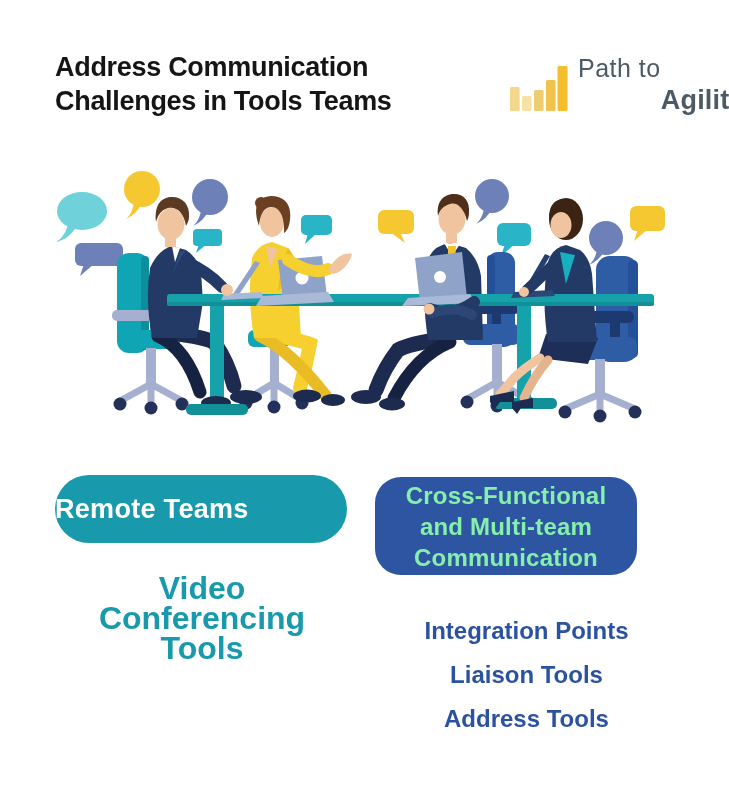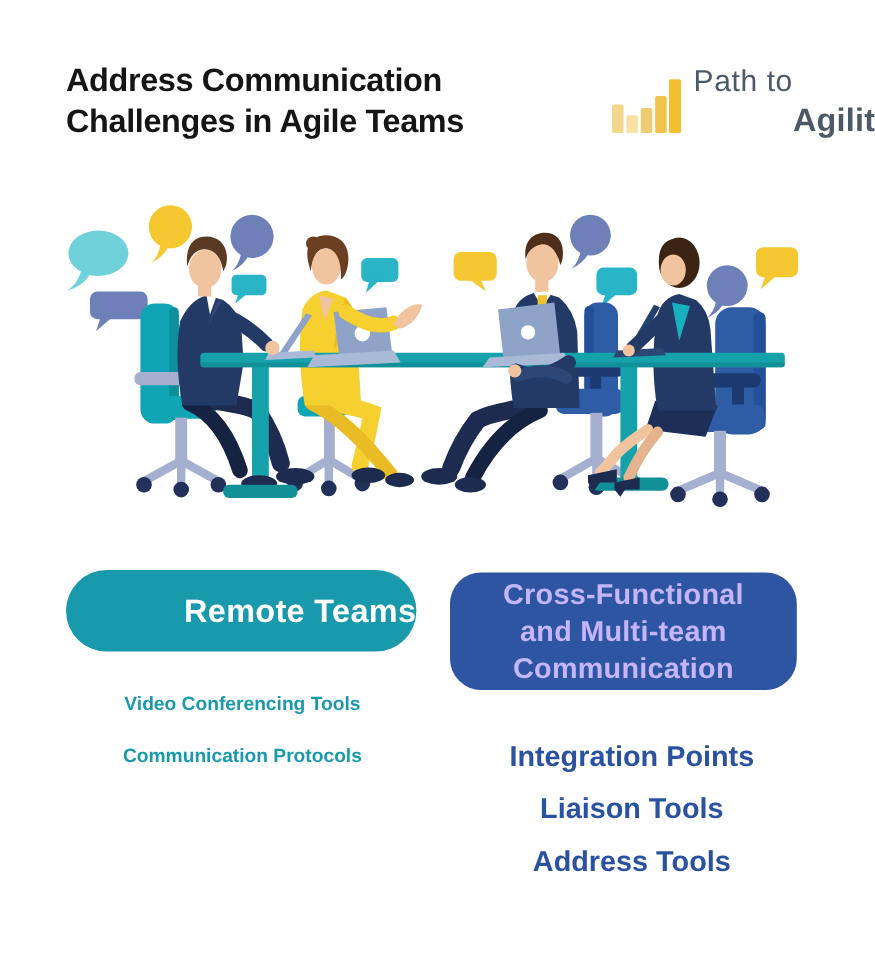--- a/index.html
+++ b/index.html
@@ -18,48 +18,48 @@
   .logo-text{display:flex;flex-direction:row;}
   .logo-top{font-size:25px;line-height:26px;font-weight:400;color:#4d5a66;letter-spacing:0.5px;}
   .logo-bottom{font-size:27px;line-height:27px;font-weight:700;color:#4d5a66;letter-spacing:0.2px;position:relative;margin-top:28px;}
   .logo-tm{font-size:9px;font-weight:400;vertical-align:super;margin-left:1px;}
   
   .illus{position:absolute;left:0;top:165px;width:729px;height:275px;}
   
   .pill-left{
     position:absolute;left:55px;top:475px;width:292px;height:68px;
     background:#1899ac;border-radius:34px;color:#ffffff;
-    font-size:27px;font-weight:800;line-height:68px;text-align:right;
+    font-size:27px;font-weight:800;line-height:68px;text-align:left;
     letter-spacing:0.3px;
   }
   .box-right{
-    position:absolute;left:375px;top:477px;width:289px;height:98px;
-    background:#2d55a2;border-radius:26px;color:#c4b5fd;
+    position:absolute;left:375px;top:477px;width:262px;height:98px;
+    background:#2d55a2;border-radius:26px;color:#86efac;
     display:flex;align-items:center;justify-content:center;text-align:center;
   }
   .box-right-inner{width:250px;font-size:24px;line-height:31px;font-weight:800;letter-spacing:0.2px;}
   .items-left{
     position:absolute;left:40px;top:573px;width:324px;text-align:center;
-    color:#1899ac;font-weight:800;font-size:16px;line-height:30px;
+    color:#1899ac;font-weight:800;font-size:32px;line-height:30px;
   }
   .items-left .item{margin:0 auto 13px auto;max-width:292px;}
   .items-right{
     position:absolute;left:375px;top:601px;width:303px;text-align:center;
     color:#2b52a0;font-weight:800;font-size:24px;line-height:28px;
   }
   .items-right .item{margin:16px auto 10px auto;max-width:290px;}
 </style>
 </head>
 <body>
 
 <div class="canvas">
 
   <div class="title">
     <div>Address Communication</div>
-    <div>Challenges in Agile Teams</div>
+    <div>Challenges in Tools Teams</div>
   </div>
 
   <div class="logo">
     <svg class="logo-bars" viewBox="0 0 58 46">
       <rect x="0" y="22" width="9.6" height="24" rx="1.5" fill="#f2d78c"></rect>
       <rect x="12" y="31" width="9.6" height="15" rx="1.5" fill="#f6e2a4"></rect>
       <rect x="24" y="25" width="9.6" height="21" rx="1.5" fill="#eecd72"></rect>
       <rect x="36" y="15" width="9.6" height="31" rx="1.5" fill="#f0c44c"></rect>
       <rect x="47.5" y="1" width="10" height="45" rx="1.5" fill="#f3bf2e"></rect>
     </svg>
@@ -272,21 +272,20 @@
       <path d="M432,313 Q456,305 472,315" stroke="#2c4775" stroke-width="10" fill="none" stroke-linecap="round"></path>
       <circle cx="429" cy="309" r="5.5" fill="#f0c49e"></circle>
       <path d="M552,266 Q538,280 527,290" stroke="#243a66" stroke-width="11" fill="none" stroke-linecap="round"></path>
       <circle cx="524" cy="292" r="5" fill="#f0c49e"></circle>
     </g>
   </svg>
 
   <div class="pill-left">Remote Teams</div>
   <div class="items-left">
     <div class="item">Video Conferencing Tools</div>
-    <div class="item">Communication Protocols</div>
   </div>
 
   <div class="box-right">
     <div class="box-right-inner">Cross-Functional and Multi-team Communication</div>
   </div>
   <div class="items-right">
     <div class="item">Integration Points</div>
     <div class="item">Liaison Tools</div>
     <div class="item">Address Tools</div>
   </div>

